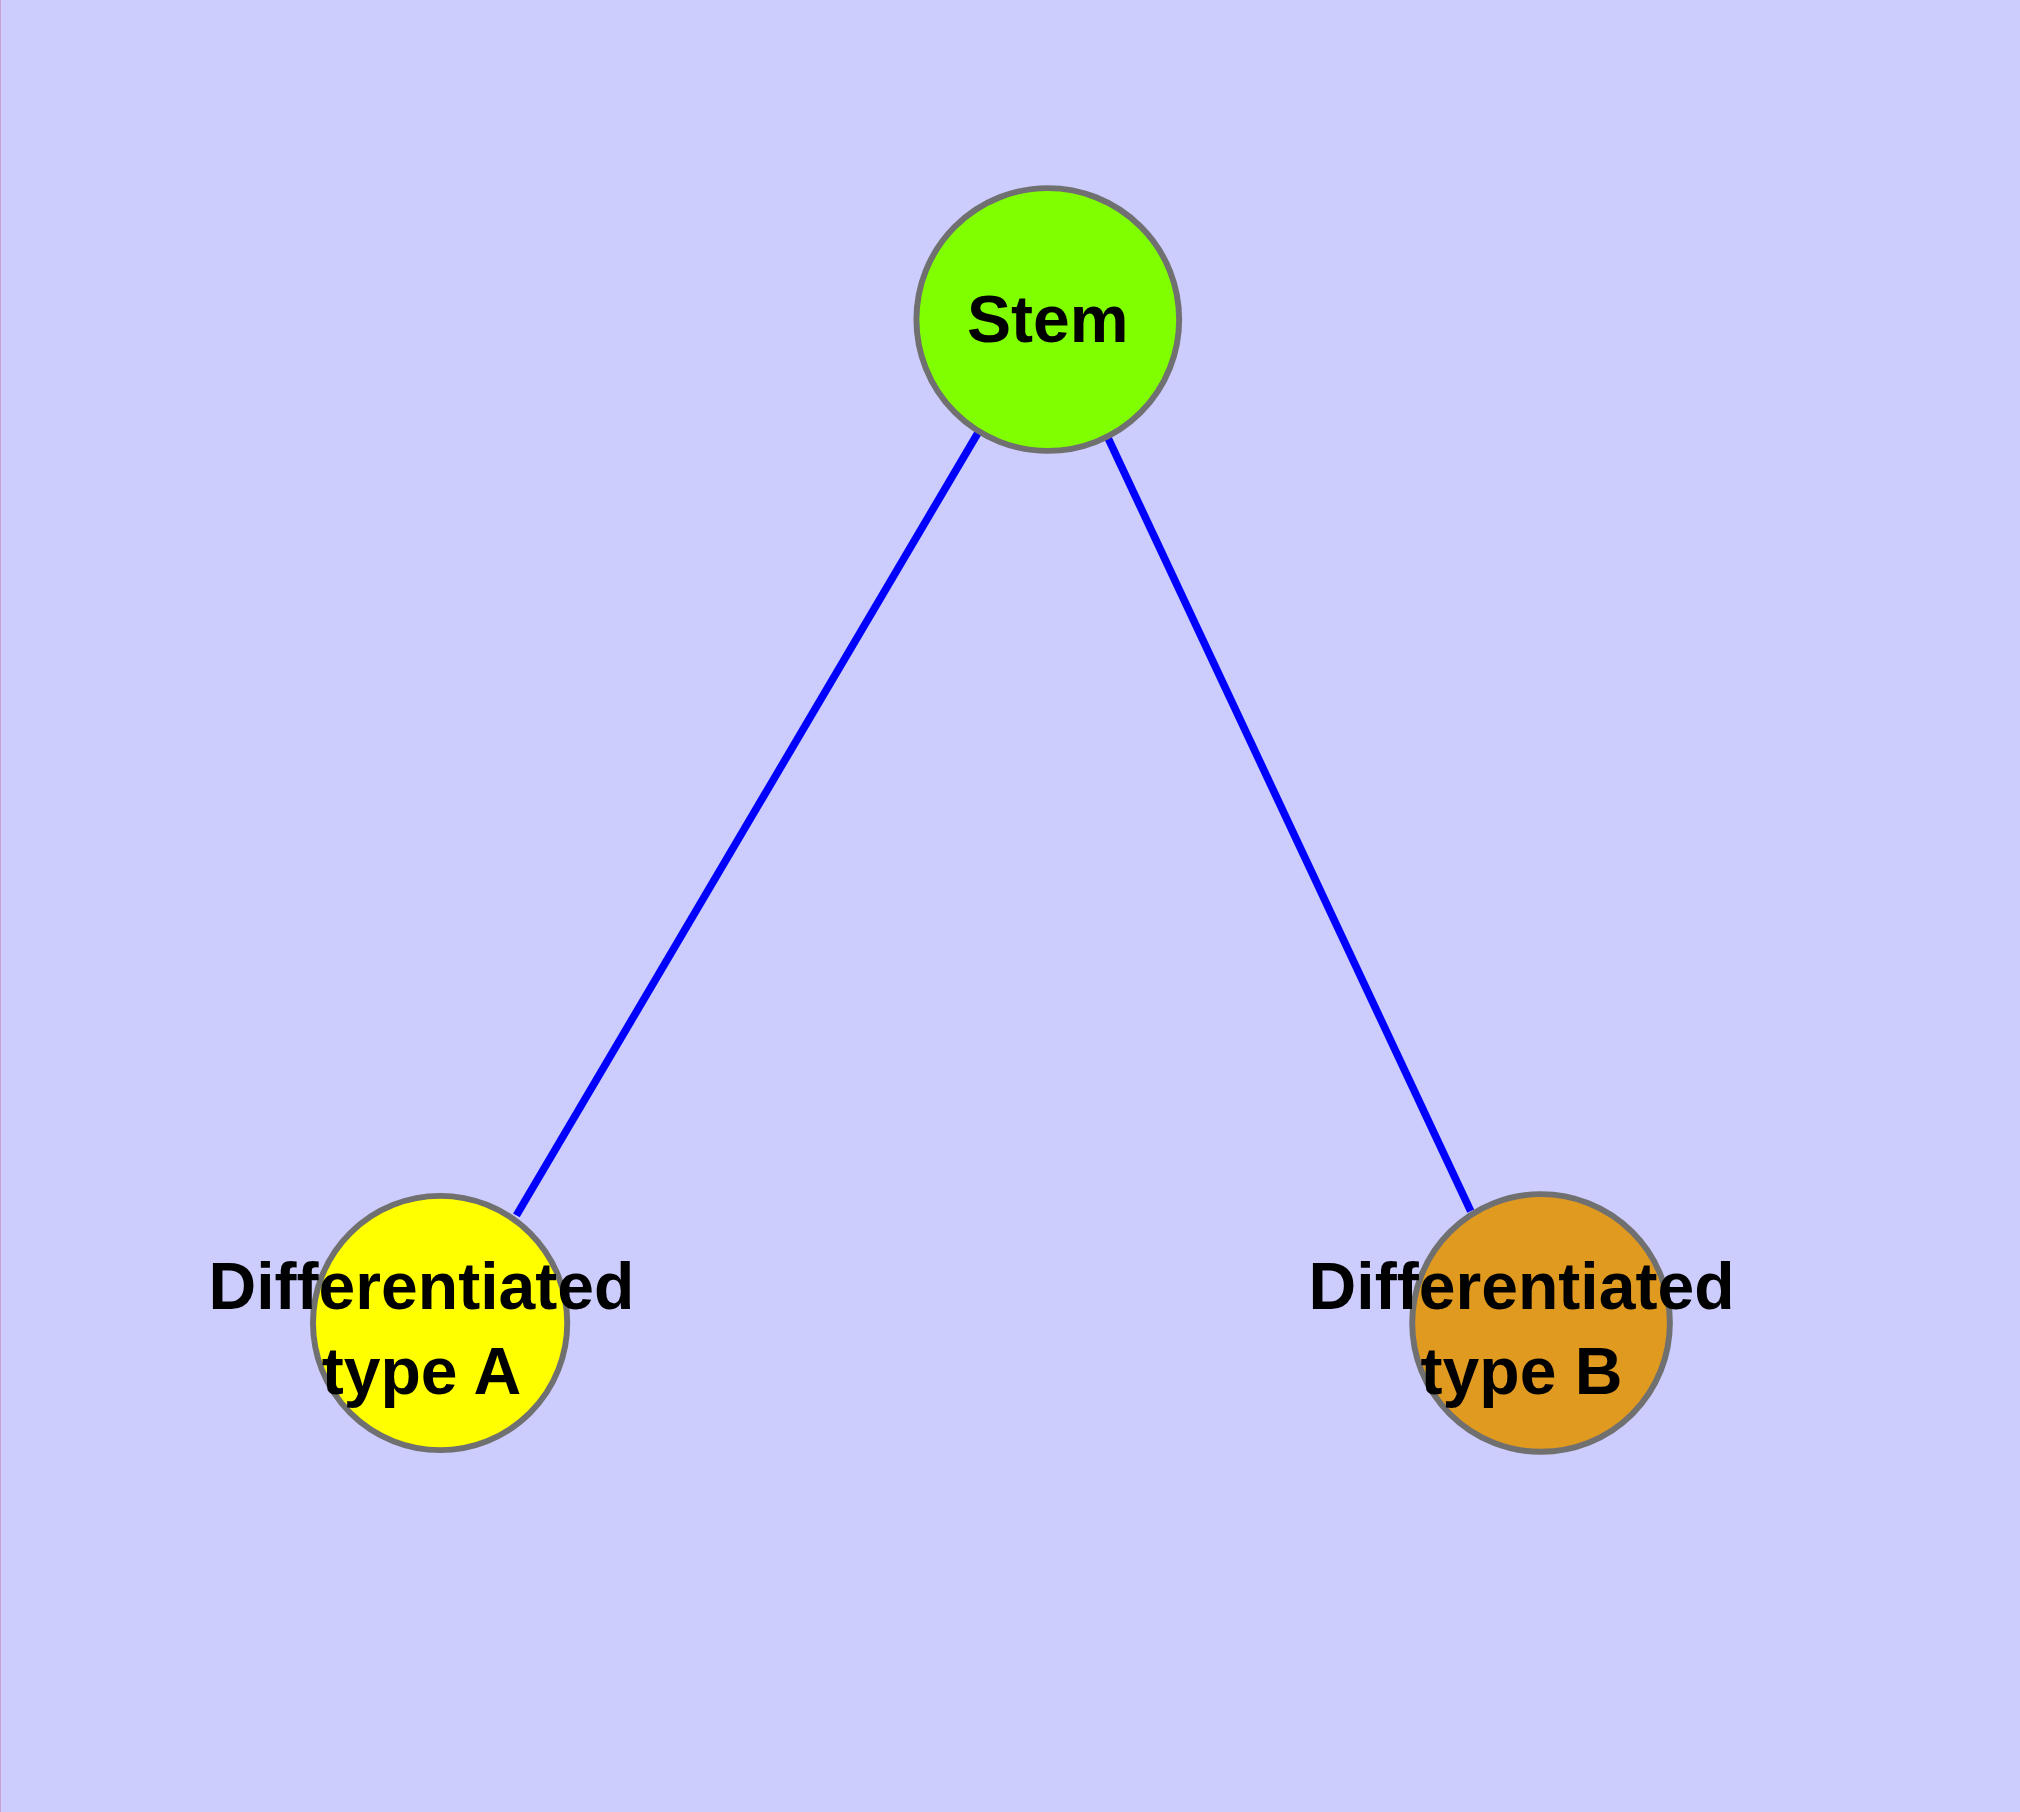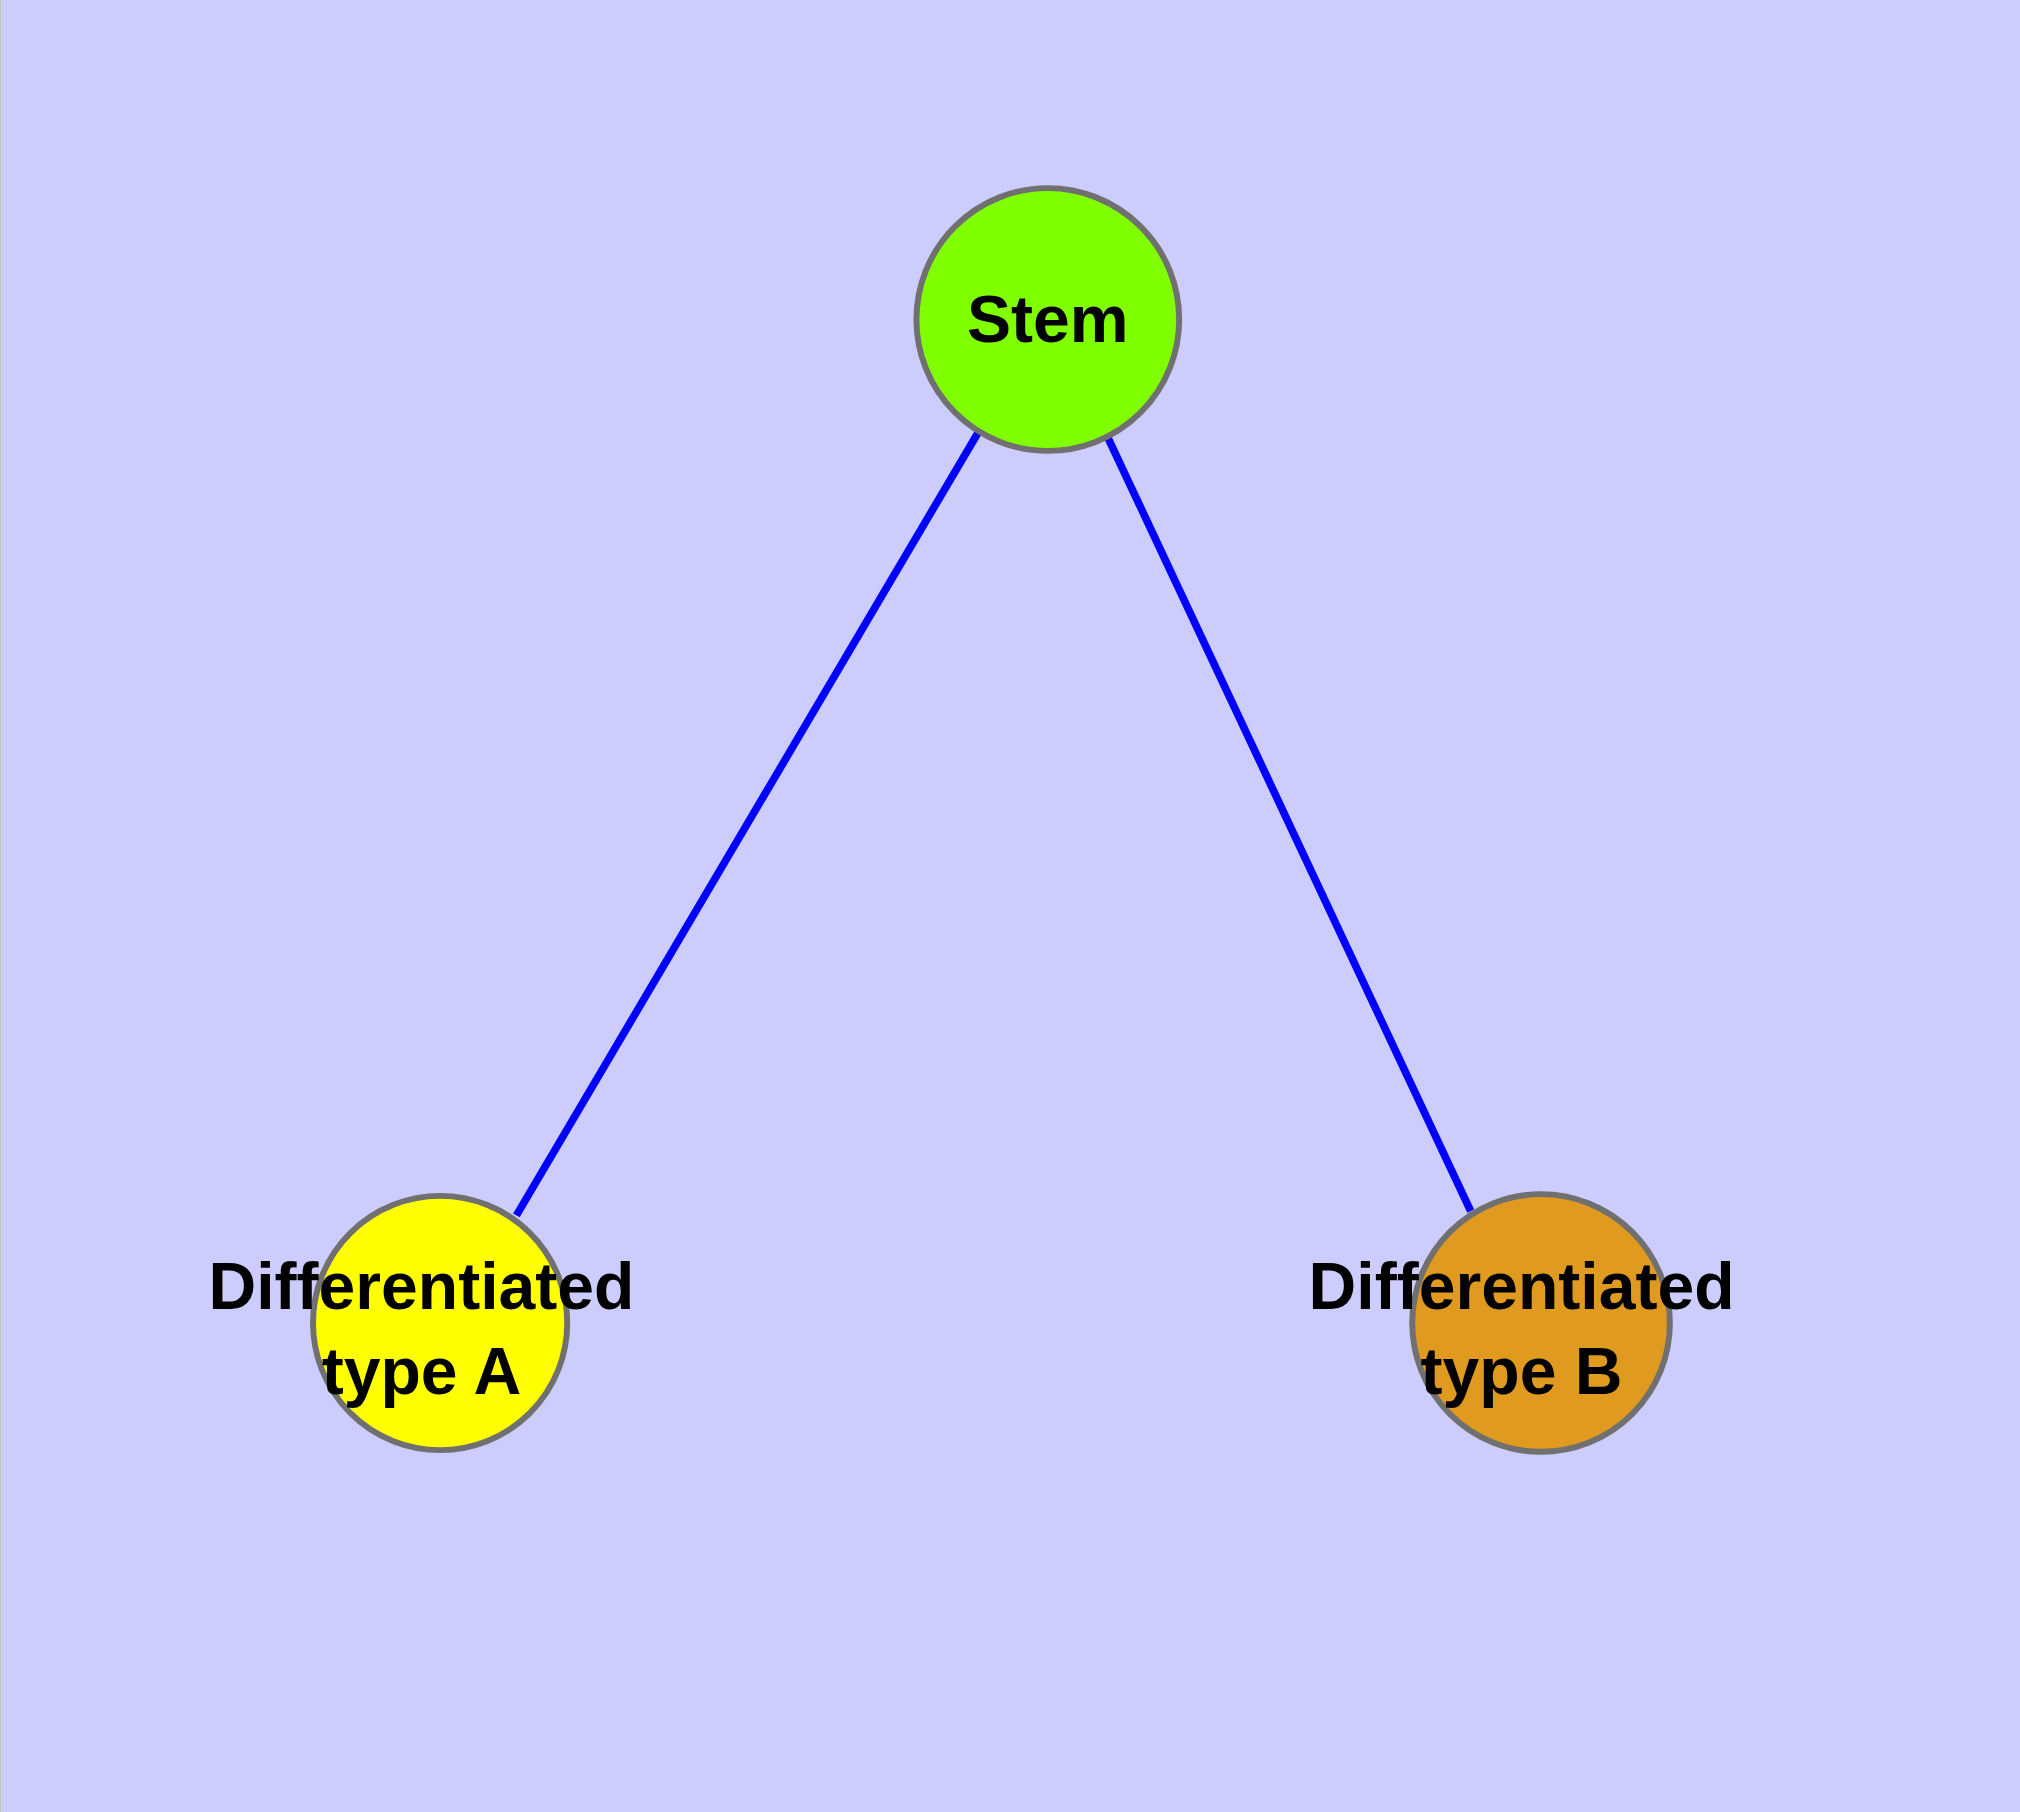--- a/index.html
+++ b/index.html
@@ -8,21 +8,21 @@
     padding: 0;
     background: #ccccfd;
   }
   body {
     font-family: "Liberation Sans", sans-serif;
   }
   #canvas {
     position: relative;
     width: 1961px;
     height: 1812px;
-    background: #84cc16;
+    background: #be185d;
     overflow: hidden;
   }
   #graph-svg {
     position: absolute;
     left: 0;
     top: 0;
     width: 2021px;
     height: 1812px;
     display: block;
   }

